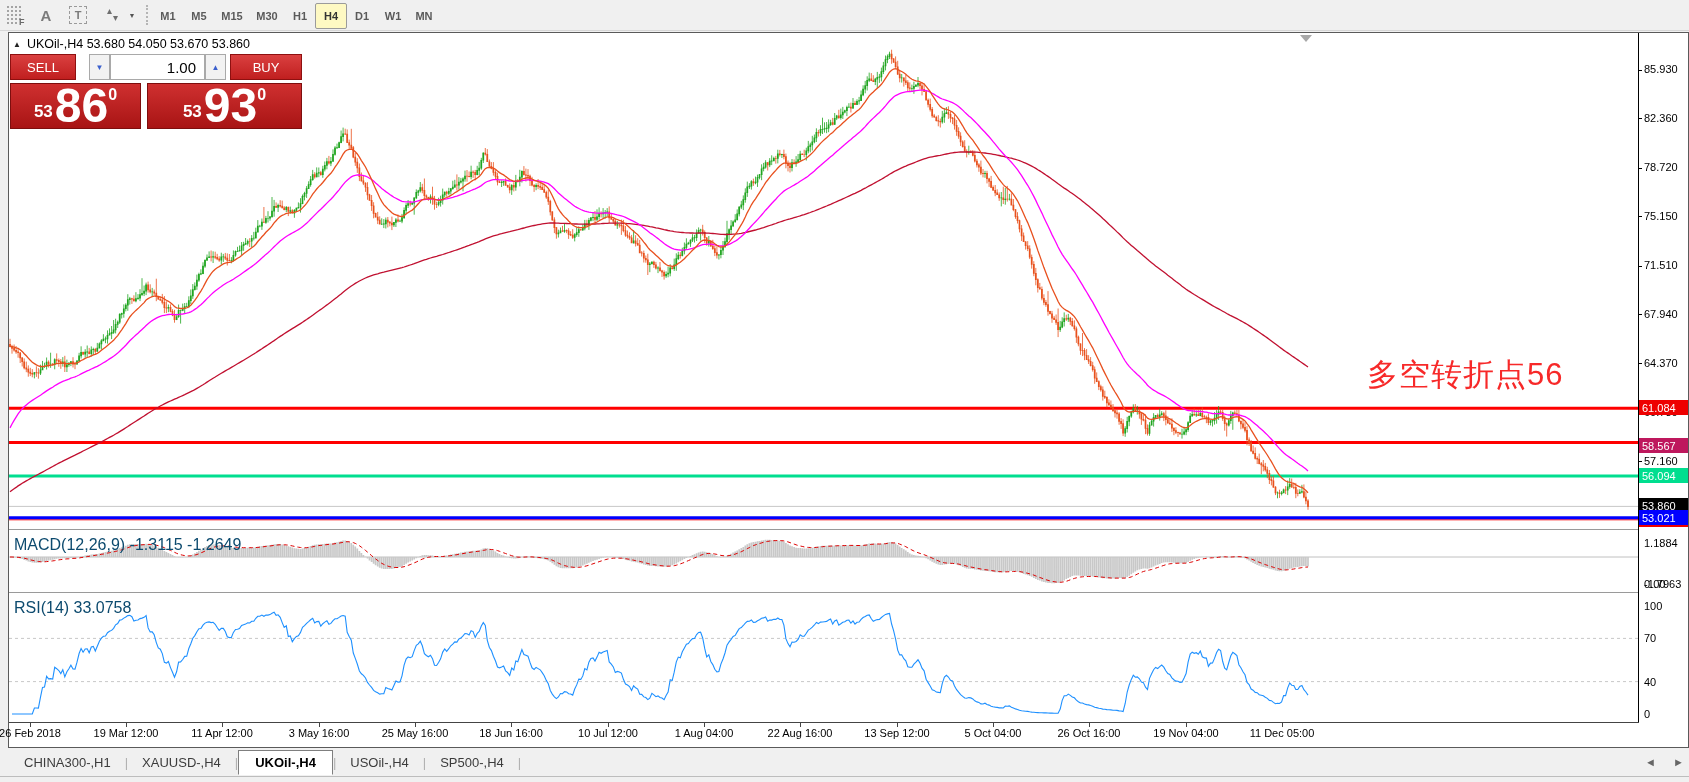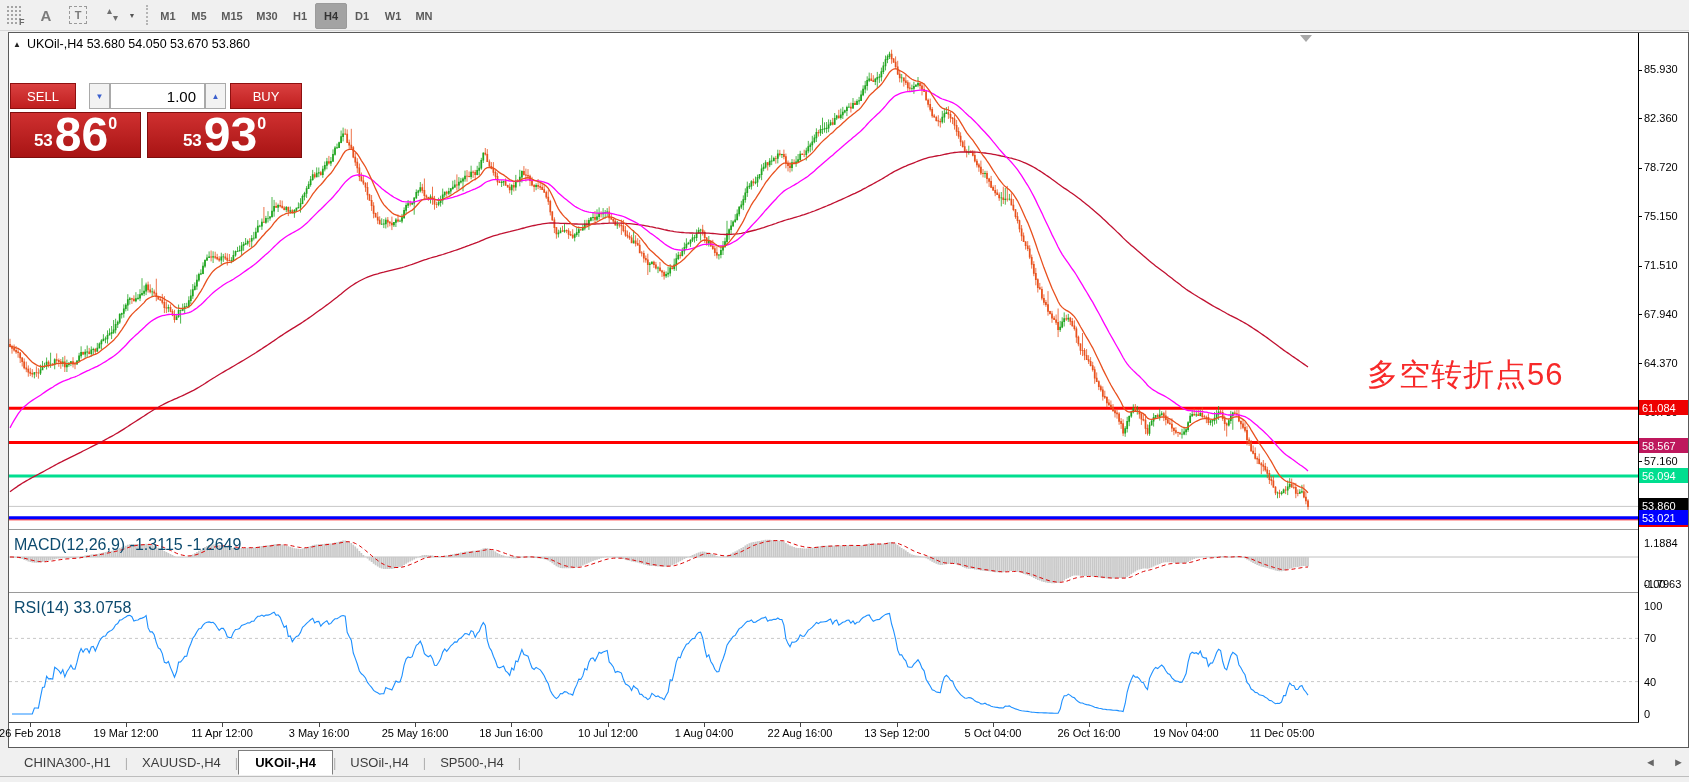--- a/index.html
+++ b/index.html
@@ -1,21 +1,21 @@
 <!DOCTYPE html>
 <html><head>
 <meta charset="utf-8">
 <style>
   html,body{margin:0;padding:0;background:#e9e9e9;font-family:"Liberation Sans",sans-serif;}
   #screen{position:relative;width:1689px;height:782px;background:#f0f0f0;overflow:hidden;}
   
   #toolbar{position:absolute;left:0;top:0;width:1689px;height:30px;background:#f0f0f0;border-bottom:1px solid #d6d6d6;}
   .tbtn{position:absolute;top:3px;height:24px;display:flex;align-items:center;justify-content:center;color:#5a5a5a;cursor:default;}
   .tf{font-size:11px;font-weight:bold;width:30px;border:1px solid transparent;border-radius:2px;}
-  .tf.active{background:#a3a3a3;border:1px solid #9b9b9b;color:#333;}
+  .tf.active{background:#fef9c3;border:1px solid #9b9b9b;color:#333;}
   .grip{position:absolute;top:5px;width:3px;height:20px;border-left:2px dotted #b5b5b5;}
   
   #chartwin{position:absolute;left:8px;top:32px;width:1679px;height:714px;background:#ffffff;border:1px solid #5a5a5a;}
   .divider{position:absolute;left:9px;width:1629px;height:0;border-top:1px solid #9a9a9a;border-bottom:1px solid #ffffff;z-index:6;}
   #vaxis{position:absolute;left:1638px;top:33px;width:1px;height:689px;background:#000;z-index:5;}
   #haxis{position:absolute;left:9px;top:722px;width:1630px;height:1px;background:#444;z-index:5;}
   svg{position:absolute;display:block;}
   
   .ytick{position:absolute;left:1644px;width:44px;font-size:11px;color:#000;z-index:4;}
   .ytickmark{position:absolute;left:1638px;width:4px;height:1px;background:#000;z-index:4;}
@@ -123,21 +123,21 @@
       <line x1="0" y1="43.4" x2="1629" y2="43.4" stroke="#c8c8c8" stroke-width="1" stroke-dasharray="3 3"></line>
       <line x1="0" y1="86.6" x2="1629" y2="86.6" stroke="#c8c8c8" stroke-width="1" stroke-dasharray="3 3"></line>
       <polyline points="3.0,119.0 5.1,119.0 7.1,119.0 9.1,119.0 11.2,119.0 13.2,119.0 15.2,119.0 17.3,119.0 19.3,119.0 21.3,119.0 23.3,119.0 25.4,113.0 27.4,113.0 29.4,113.1 31.5,102.2 33.5,92.5 35.5,92.1 37.6,81.3 39.6,83.8 41.6,83.6 43.7,84.0 45.7,72.3 47.7,73.7 49.8,75.5 51.8,78.6 53.8,74.7 55.8,81.9 57.9,76.7 59.9,73.8 61.9,70.2 64.0,74.0 66.0,74.1 68.0,67.2 70.1,58.5 72.1,53.6 74.1,57.2 76.2,54.0 78.2,53.8 80.2,57.8 82.3,52.0 84.3,51.4 86.3,56.0 88.3,51.3 90.4,46.2 92.4,43.1 94.4,41.3 96.5,41.1 98.5,37.7 100.5,36.3 102.6,35.4 104.6,33.3 106.6,29.8 108.7,28.5 110.7,25.1 112.7,24.7 114.8,23.1 116.8,22.0 118.8,20.6 120.8,20.4 122.9,21.7 124.9,26.1 126.9,25.2 129.0,25.0 131.0,23.6 133.0,23.1 135.1,22.3 137.1,20.5 139.1,32.9 141.2,36.9 143.2,36.9 145.2,39.8 147.3,47.6 149.3,52.9 151.3,54.2 153.3,58.6 155.4,67.3 157.4,68.1 159.4,66.5 161.5,72.6 163.5,77.3 165.5,82.2 167.6,76.8 169.6,67.1 171.6,66.9 173.7,64.5 175.7,61.4 177.7,61.3 179.8,53.5 181.8,48.7 183.8,43.2 185.8,40.6 187.9,36.8 189.9,33.8 191.9,33.5 194.0,30.1 196.0,28.1 198.0,27.2 200.1,26.9 202.1,27.6 204.1,27.3 206.2,29.3 208.2,32.5 210.2,35.4 212.3,33.4 214.3,33.4 216.3,36.5 218.3,41.8 220.4,42.6 222.4,42.5 224.4,37.4 226.5,34.5 228.5,34.3 230.5,33.6 232.6,30.5 234.6,29.7 236.6,29.1 238.7,27.8 240.7,28.0 242.7,26.3 244.8,26.2 246.8,23.3 248.8,21.3 250.8,21.3 252.9,20.1 254.9,21.3 256.9,20.1 259.0,20.1 261.0,19.6 263.0,18.2 265.1,17.3 267.1,20.4 269.1,19.8 271.2,22.3 273.2,27.6 275.2,32.4 277.3,30.8 279.3,41.6 281.3,41.0 283.3,46.8 285.4,43.7 287.4,41.5 289.4,40.7 291.5,37.4 293.5,32.3 295.5,30.7 297.6,28.3 299.6,26.6 301.6,24.8 303.7,23.3 305.7,28.0 307.7,26.6 309.8,26.4 311.8,31.2 313.8,28.7 315.8,27.1 317.9,25.8 319.9,29.2 321.9,28.4 324.0,25.7 326.0,23.8 328.0,23.7 330.1,22.4 332.1,21.0 334.1,20.5 336.2,21.2 338.2,37.3 340.2,41.4 342.3,45.3 344.3,58.0 346.3,63.4 348.3,69.0 350.4,76.0 352.4,78.8 354.4,80.3 356.5,83.0 358.5,87.4 360.5,90.0 362.6,92.4 364.6,95.4 366.6,96.7 368.7,97.8 370.7,99.1 372.7,98.8 374.8,98.7 376.8,92.6 378.8,93.6 380.8,94.1 382.9,95.0 384.9,90.5 386.9,86.1 389.0,87.1 391.0,86.9 393.0,80.8 395.1,70.2 397.1,64.1 399.1,61.9 401.2,62.7 403.2,61.7 405.2,55.6 407.3,50.3 409.3,48.9 411.3,46.2 413.3,50.8 415.4,58.6 417.4,60.5 419.4,61.8 421.5,60.2 423.5,63.7 425.5,70.2 427.6,70.5 429.6,67.5 431.6,63.8 433.7,57.1 435.7,54.0 437.7,56.4 439.8,53.7 441.8,50.8 443.8,49.2 445.8,46.9 447.9,47.1 449.9,44.0 451.9,43.1 454.0,40.9 456.0,38.5 458.0,38.7 460.1,39.9 462.1,35.8 464.1,36.6 466.2,42.4 468.2,38.4 470.2,36.4 472.3,31.0 474.3,27.6 476.3,30.4 478.3,45.3 480.4,52.5 482.4,55.6 484.4,61.2 486.5,66.0 488.5,72.0 490.5,72.8 492.6,72.1 494.6,71.1 496.6,75.8 498.7,77.6 500.7,80.4 502.7,73.0 504.8,75.0 506.8,65.9 508.8,66.7 510.8,60.8 512.9,54.6 514.9,59.5 516.9,60.2 519.0,61.2 521.0,67.4 523.0,72.8 525.1,74.4 527.1,72.4 529.1,73.6 531.2,74.8 533.2,77.6 535.2,80.7 537.3,85.4 539.3,88.8 541.3,95.5 543.3,99.1 545.4,101.8 547.4,103.6 549.4,102.0 551.5,98.5 553.5,98.7 555.5,96.6 557.6,96.9 559.6,98.7 561.6,99.0 563.7,100.1 565.7,94.0 567.7,89.9 569.8,84.1 571.8,84.4 573.8,80.9 575.8,73.6 577.9,74.9 579.9,67.2 581.9,63.5 584.0,62.9 586.0,66.1 588.0,62.1 590.1,57.3 592.1,58.3 594.1,57.0 596.2,56.2 598.2,55.5 600.2,66.9 602.3,69.1 604.3,71.9 606.3,77.5 608.3,76.4 610.4,77.0 612.4,78.1 614.4,84.3 616.5,89.0 618.5,90.0 620.5,91.5 622.6,95.5 624.6,90.8 626.6,92.8 628.7,94.1 630.7,99.2 632.7,99.4 634.8,101.9 636.8,102.6 638.8,104.6 640.8,103.1 642.9,98.4 644.9,99.9 646.9,101.7 649.0,100.9 651.0,102.4 653.0,103.1 655.1,104.7 657.1,100.5 659.1,97.0 661.2,84.7 663.2,85.6 665.2,77.2 667.3,66.9 669.3,62.1 671.3,62.8 673.3,56.8 675.4,52.9 677.4,49.3 679.4,48.5 681.5,45.5 683.5,43.6 685.5,43.4 687.6,39.6 689.6,37.4 691.6,37.1 693.7,43.0 695.7,53.4 697.7,61.9 699.8,59.8 701.8,66.5 703.8,69.6 705.8,74.3 707.9,76.9 709.9,76.5 711.9,69.1 714.0,64.0 716.0,58.0 718.0,50.1 720.1,46.9 722.1,44.3 724.1,41.5 726.2,40.4 728.2,36.9 730.2,33.6 732.3,32.6 734.3,30.5 736.3,28.1 738.3,26.4 740.4,26.2 742.4,25.0 744.4,27.4 746.5,27.2 748.5,25.7 750.5,24.8 752.6,23.3 754.6,22.9 756.6,21.9 758.7,26.3 760.7,25.1 762.7,25.1 764.8,24.3 766.8,24.4 768.8,23.0 770.8,24.5 772.9,24.5 774.9,30.1 776.9,43.7 779.0,48.6 781.0,51.8 783.0,47.0 785.1,47.3 787.1,46.5 789.1,44.4 791.2,39.8 793.2,41.2 795.2,41.3 797.3,38.2 799.3,35.1 801.3,33.9 803.3,32.2 805.4,30.0 807.4,27.5 809.4,28.6 811.5,27.1 813.5,27.0 815.5,26.7 817.6,26.4 819.6,25.0 821.6,24.1 823.7,29.1 825.7,26.0 827.7,25.0 829.8,30.2 831.8,28.8 833.8,27.3 835.8,26.7 837.9,25.2 839.9,25.1 841.9,28.2 844.0,25.9 846.0,29.1 848.0,27.3 850.1,27.0 852.1,24.4 854.1,22.5 856.2,21.5 858.2,20.2 860.2,19.9 862.3,23.8 864.3,26.3 866.3,25.3 868.3,24.6 870.4,24.4 872.4,22.5 874.4,20.9 876.5,19.4 878.5,18.9 880.5,18.4 882.6,29.0 884.6,35.6 886.6,44.1 888.7,55.1 890.7,59.9 892.7,59.8 894.8,63.7 896.8,65.9 898.8,71.8 900.8,72.3 902.9,72.3 904.9,69.2 906.9,67.2 909.0,64.8 911.0,68.1 913.0,73.2 915.1,75.8 917.1,84.2 919.1,87.6 921.2,91.0 923.2,94.7 925.2,95.4 927.3,97.1 929.3,97.4 931.3,97.7 933.3,88.4 935.4,82.1 937.4,80.3 939.4,82.0 941.5,85.2 943.5,85.9 945.5,90.9 947.6,94.7 949.6,97.1 951.6,99.6 953.7,101.4 955.7,103.0 957.7,103.3 959.8,102.6 961.8,102.9 963.8,103.9 965.8,105.8 967.9,106.9 969.9,107.4 971.9,108.9 974.0,109.0 976.0,108.2 978.0,109.5 980.1,110.1 982.1,111.2 984.1,111.7 986.2,112.1 988.2,112.4 990.2,112.9 992.3,112.7 994.3,113.0 996.3,111.1 998.3,111.2 1000.4,110.9 1002.4,112.2 1004.4,113.0 1006.5,113.9 1008.5,114.4 1010.5,115.2 1012.6,115.7 1014.6,116.0 1016.6,116.3 1018.7,116.4 1020.7,116.8 1022.7,117.1 1024.8,117.3 1026.8,117.5 1028.8,117.6 1030.8,117.7 1032.9,117.8 1034.9,117.9 1036.9,117.9 1039.0,118.0 1041.0,118.1 1043.0,118.1 1045.1,118.2 1047.1,118.2 1049.1,118.3 1051.2,114.0 1053.2,105.3 1055.2,100.7 1057.3,100.8 1059.3,99.1 1061.3,100.4 1063.3,101.9 1065.4,102.8 1067.4,105.2 1069.4,106.7 1071.5,108.0 1073.5,108.0 1075.5,108.9 1077.6,109.6 1079.6,109.9 1081.6,110.6 1083.7,111.2 1085.7,112.3 1087.7,112.6 1089.8,113.2 1091.8,113.5 1093.8,114.1 1095.8,114.2 1097.9,114.6 1099.9,114.8 1101.9,114.9 1104.0,115.2 1106.0,115.3 1108.0,115.4 1110.1,115.9 1112.1,116.0 1114.1,116.5 1116.2,108.5 1118.2,97.0 1120.2,90.0 1122.3,84.4 1124.3,80.2 1126.3,82.2 1128.3,81.9 1130.4,83.8 1132.4,87.1 1134.4,87.6 1136.5,92.2 1138.5,94.5 1140.5,83.3 1142.6,78.8 1144.6,74.7 1146.6,72.5 1148.7,73.6 1150.7,71.6 1152.7,70.0 1154.8,72.2 1156.8,75.7 1158.8,78.6 1160.8,79.5 1162.9,82.8 1164.9,84.7 1166.9,86.1 1169.0,86.3 1171.0,87.4 1173.0,87.3 1175.1,83.0 1177.1,78.6 1179.1,67.2 1181.2,59.1 1183.2,57.2 1185.2,58.3 1187.3,57.7 1189.3,59.2 1191.3,56.1 1193.3,61.8 1195.4,62.9 1197.4,63.1 1199.4,71.4 1201.5,68.1 1203.5,67.9 1205.5,63.4 1207.6,57.5 1209.6,54.3 1211.6,55.5 1213.7,66.5 1215.7,73.1 1217.7,74.8 1219.8,67.5 1221.8,60.8 1223.8,57.4 1225.8,58.8 1227.9,60.6 1229.9,69.7 1231.9,72.8 1234.0,76.7 1236.0,79.8 1238.0,87.4 1240.1,89.5 1242.1,94.0 1244.1,95.2 1246.2,97.4 1248.2,97.7 1250.2,99.7 1252.3,100.2 1254.3,100.8 1256.3,102.2 1258.3,103.4 1260.4,105.4 1262.4,105.7 1264.4,107.4 1266.5,108.7 1268.5,108.3 1270.5,108.5 1272.6,107.0 1274.6,100.5 1276.6,100.6 1278.7,92.9 1280.7,88.0 1282.7,90.2 1284.8,90.4 1286.8,94.5 1288.8,94.5 1290.8,91.5 1292.9,90.5 1294.9,94.7 1296.9,97.0 1299.0,100.1" stroke="#1E90FF" stroke-width="1.1" fill="none"></polyline>
     </svg>
 
   <div id="hdr">
     <span class="tri">▲</span>
     <span>UKOil-,H4  53.680 54.050 53.670 53.860</span>
   </div>
 
-  <div id="quote" style="width:290px;height:75px;margin-top:29px;">
+  <div id="quote" style="width:290px;height:75px;">
     <div class="qbtn" style="left:0;width:66px;">SELL</div>
     <div class="spin" style="left:79px;">▼</div>
     <input id="vol" value="1.00" style="">
     <div class="spin" style="left:195px;">▲</div>
     <div class="qbtn" style="left:220px;width:72px;">BUY</div>
     <div class="bigp" style="left:0;width:131px;">
       <span class="sm">53</span>
       <span class="bg">86</span>
       <span class="sup">0</span>
     </div>

